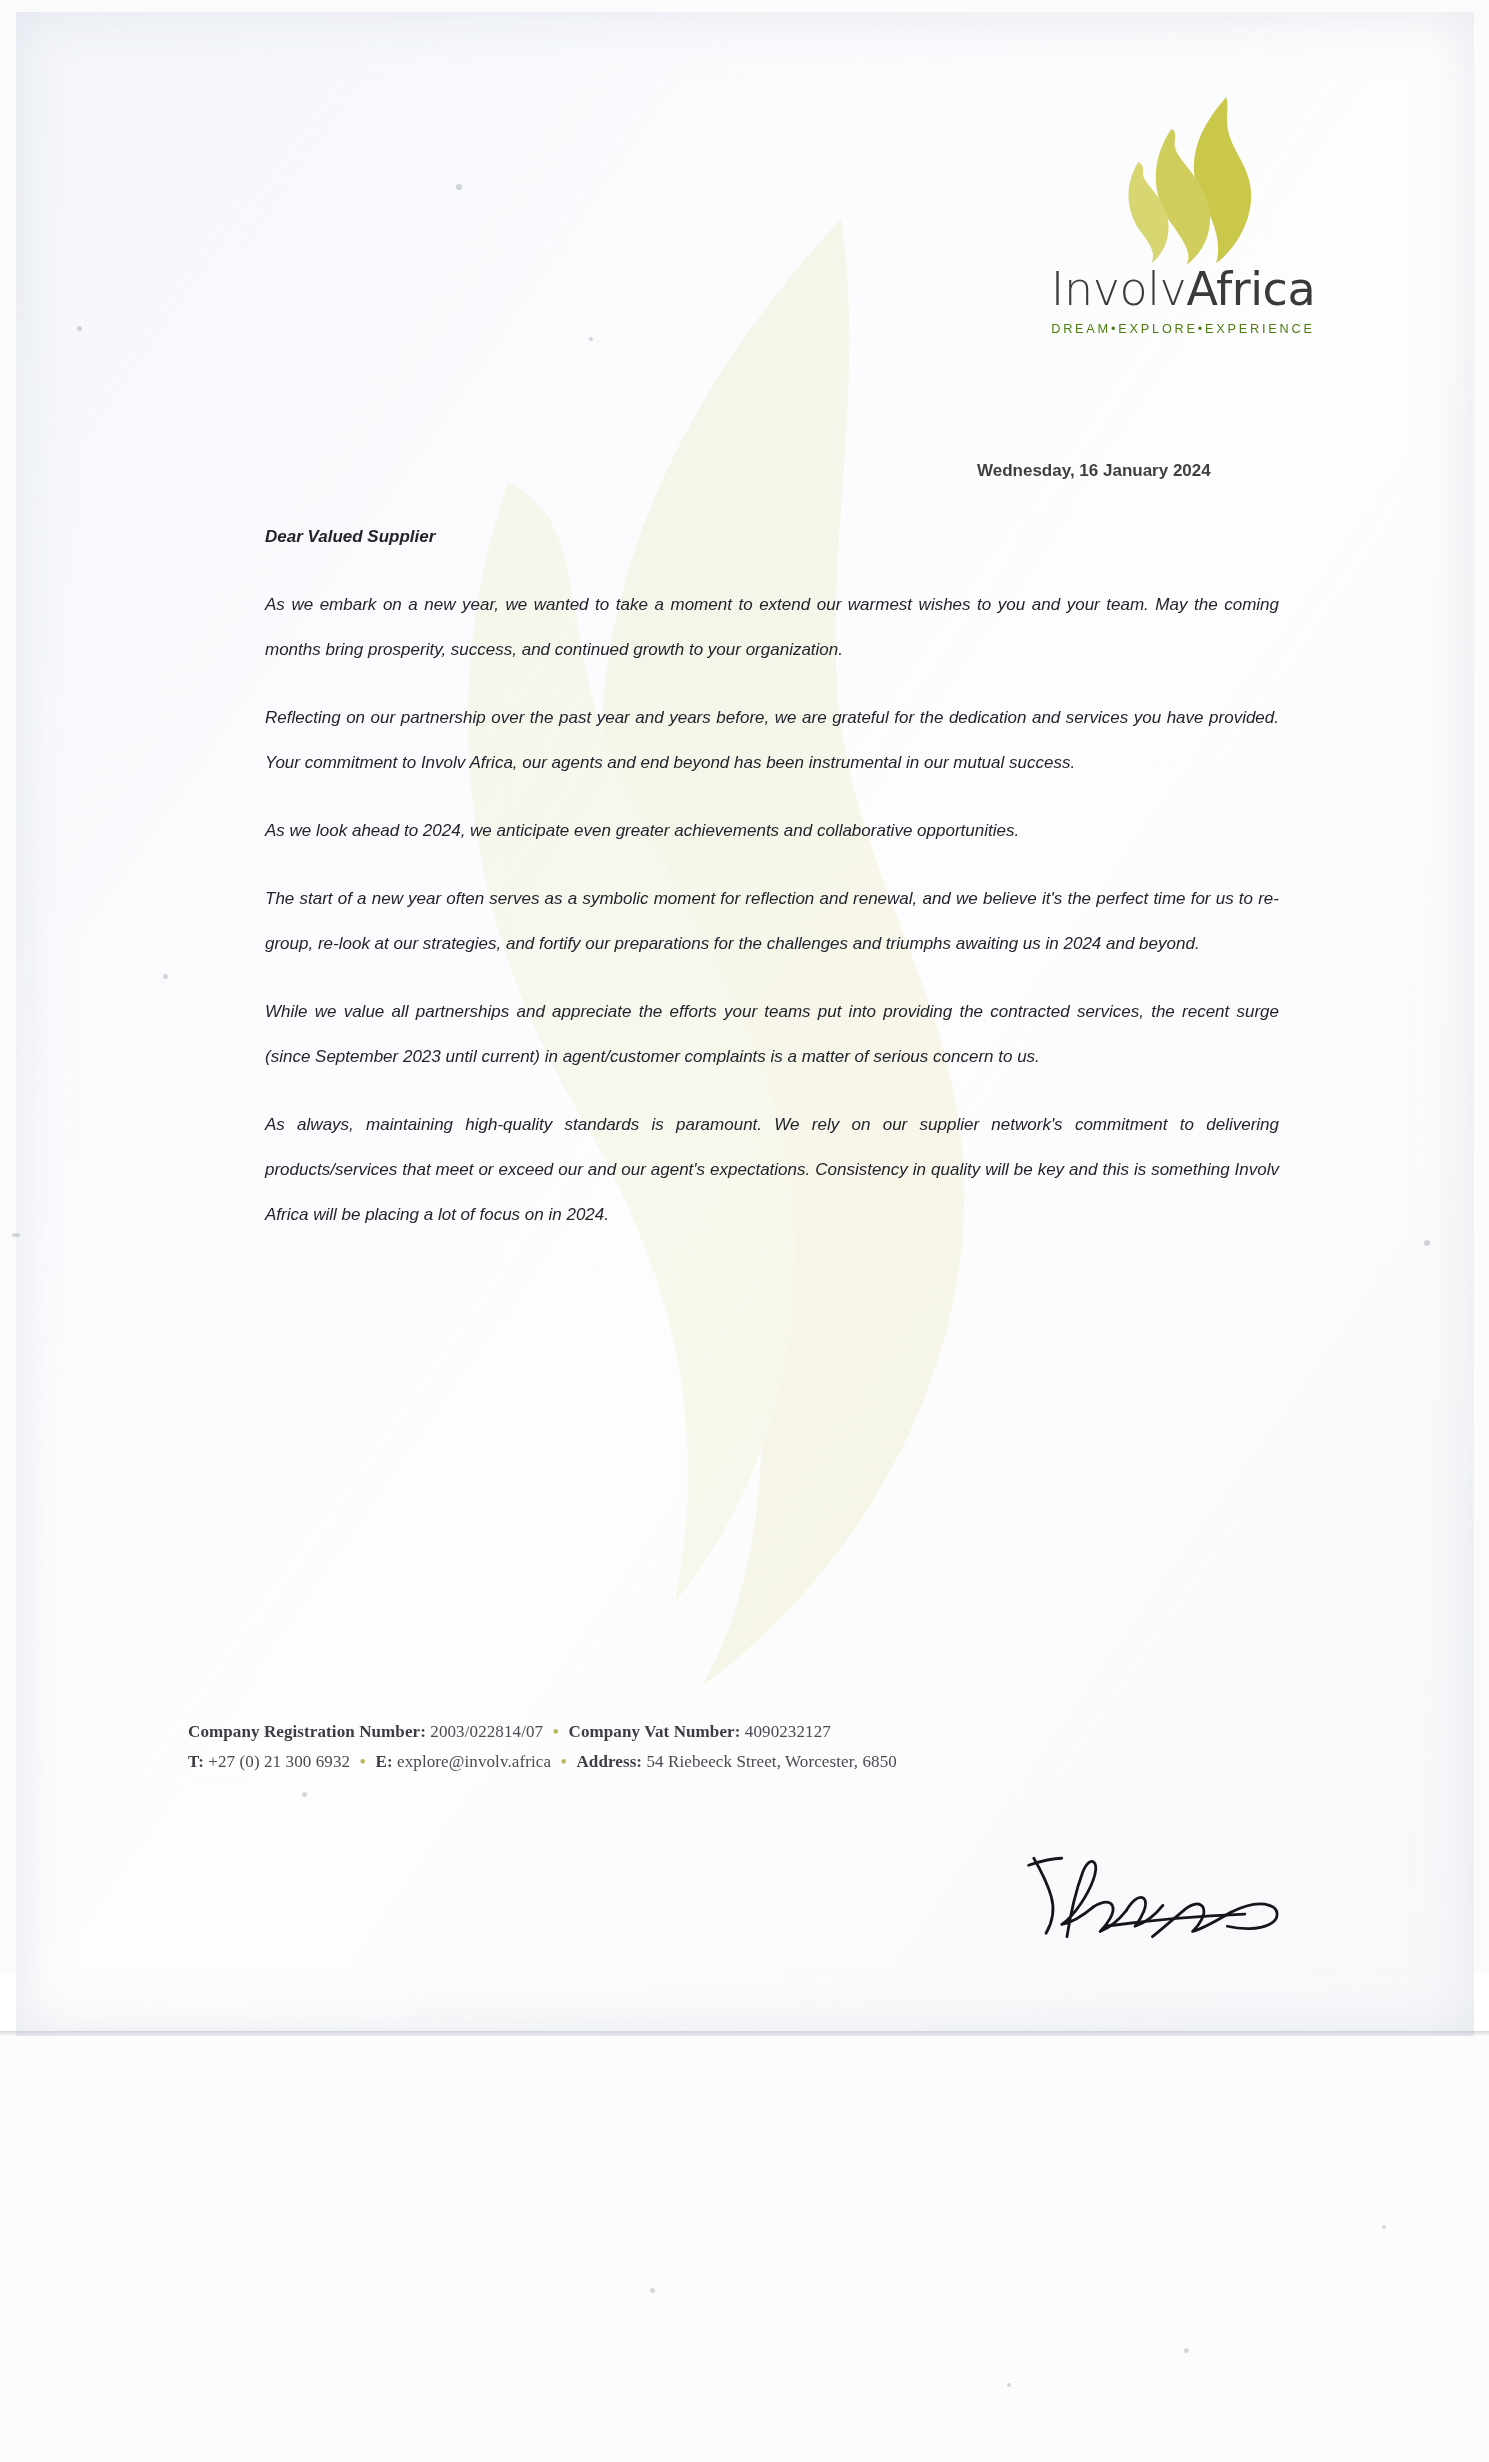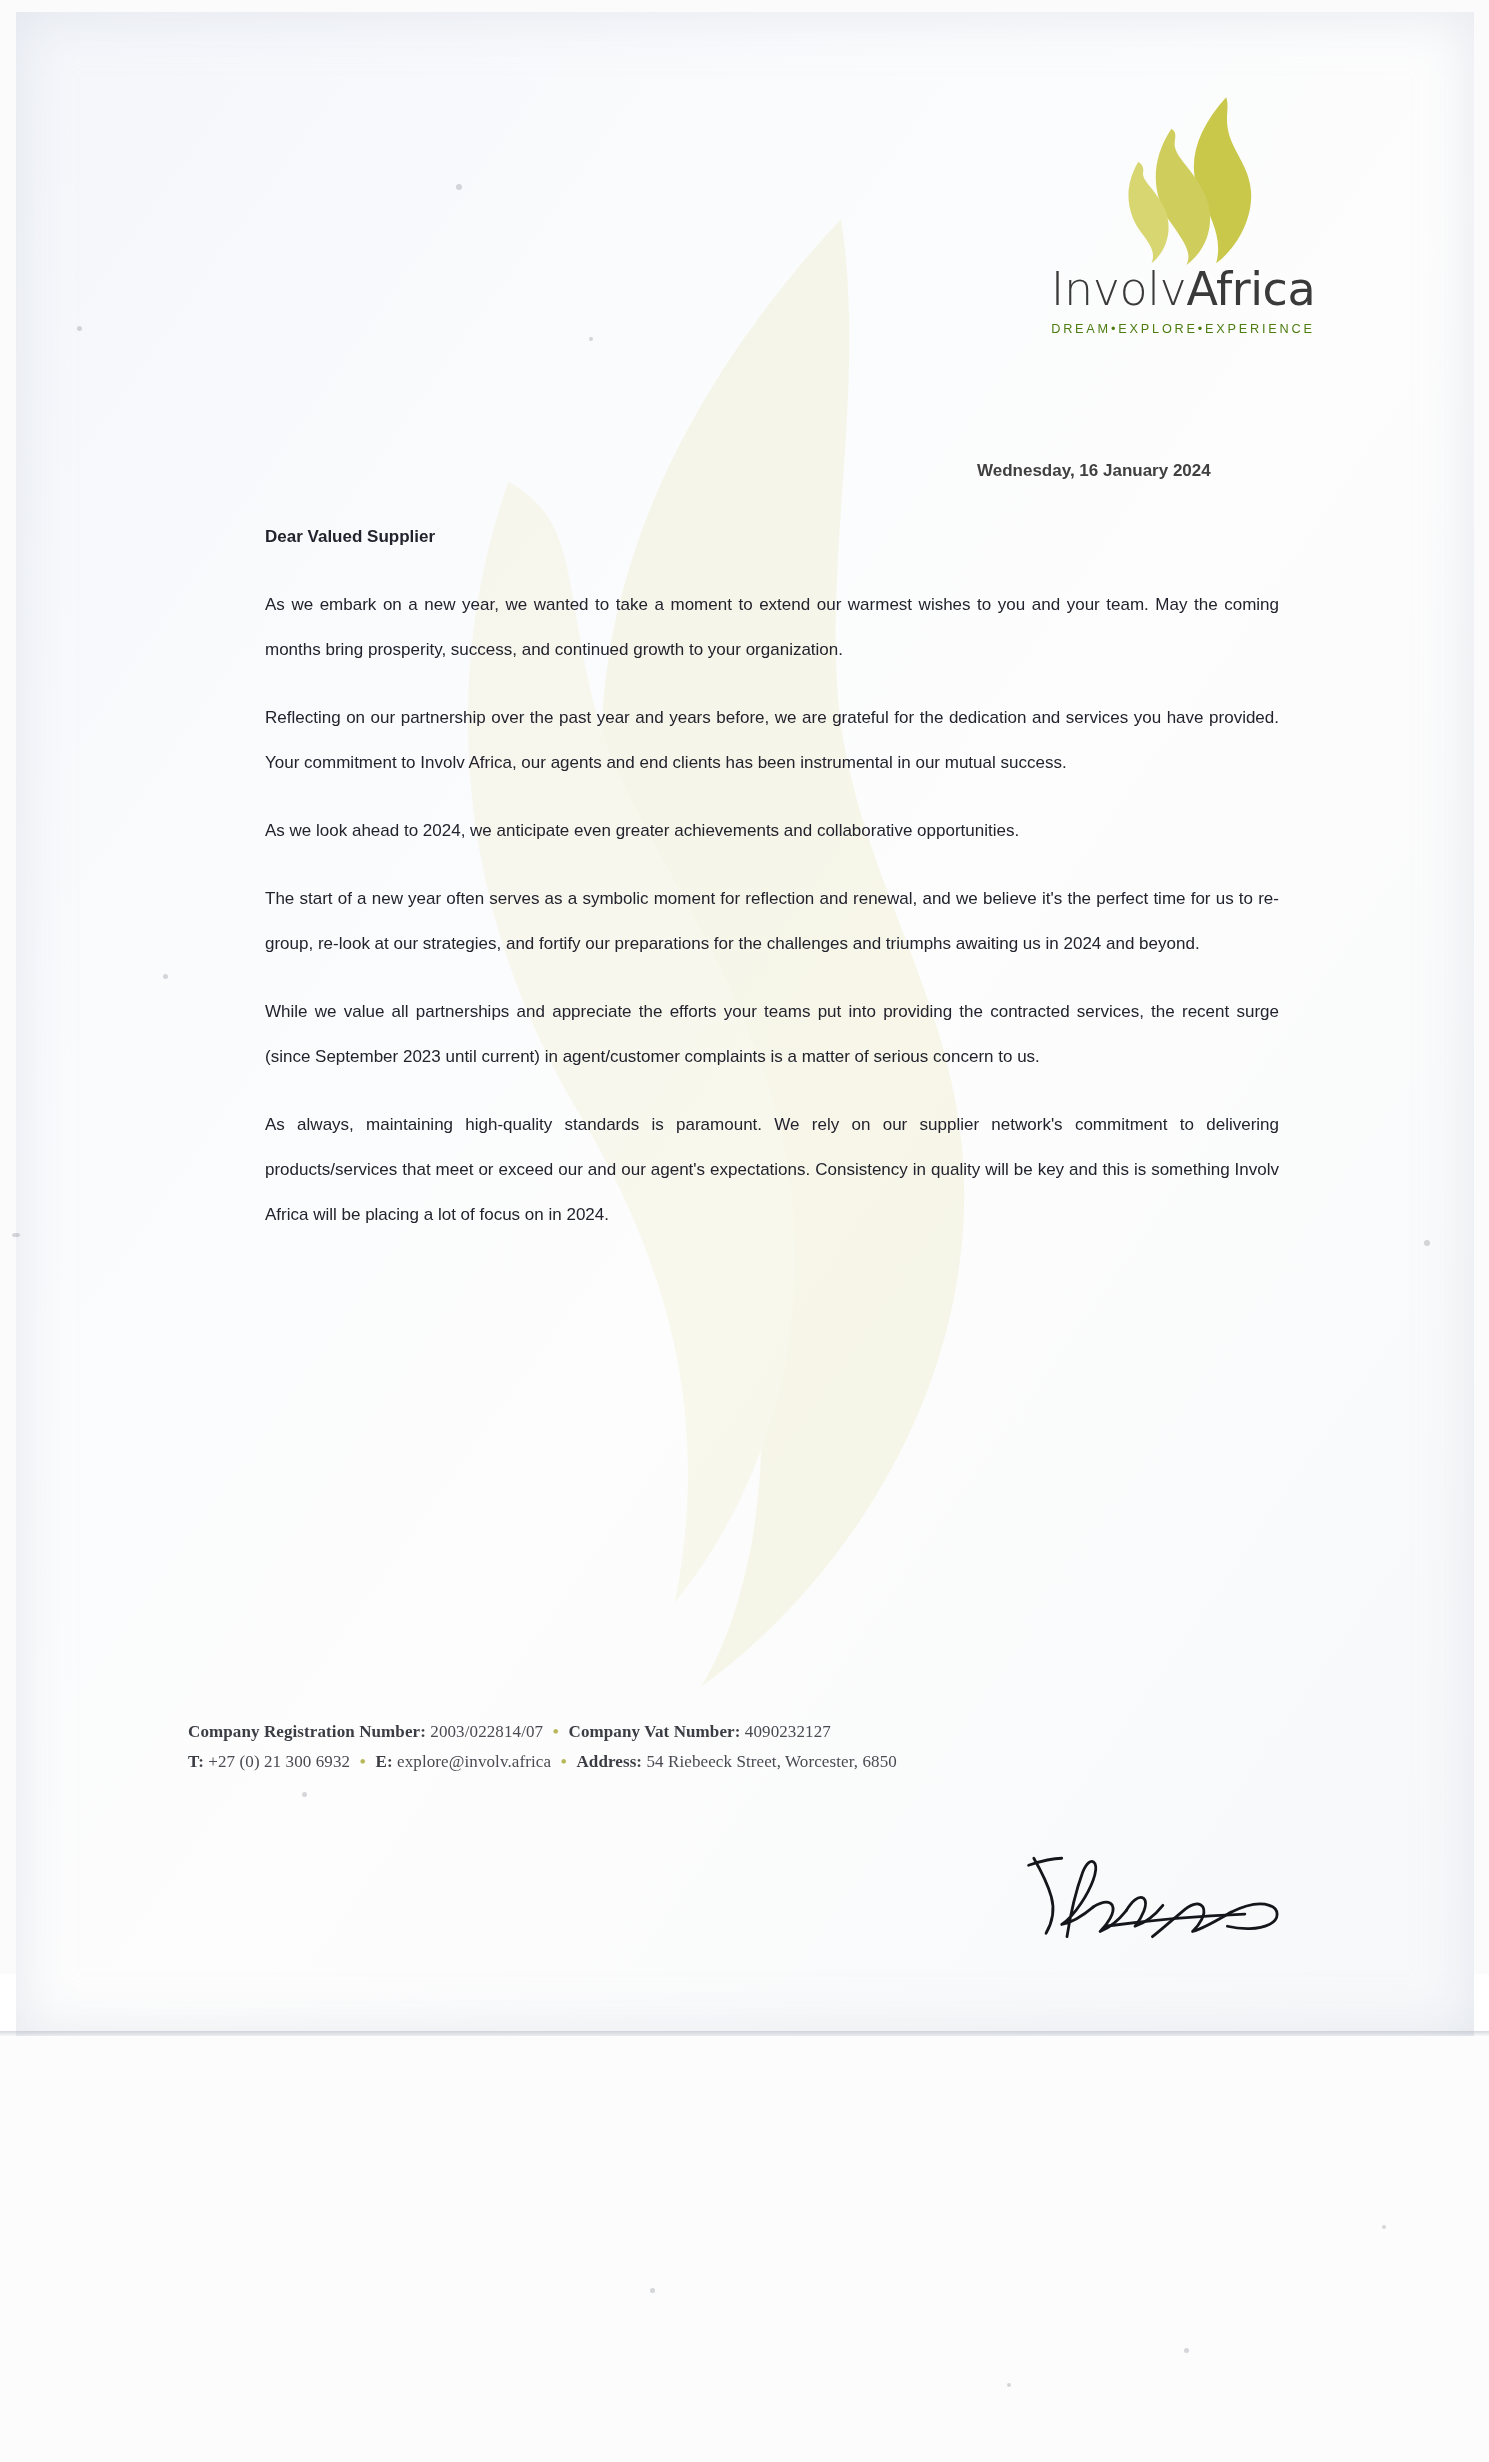--- a/index.html
+++ b/index.html
@@ -114,20 +114,21 @@
     font-family: "Liberation Sans", sans-serif;
   }
   .salutation {
     font-weight: bold;
     font-size: 17px;
     margin: 0 0 7px 0;
   }
   .letter p {
     margin: 0 0 23px 0;
     text-align: justify;
+    font-style: italic;
   }
   .letter p.flush { text-align: left; }
 
   
   .footer {
     position: absolute;
     left: 188px;
     top: 1717px;
     width: 1174px;
     color: #4a4a52;
@@ -187,21 +188,21 @@
       <span class="light">Involv</span><span>Africa</span>
     </div>
     <div class="logo-tag">DREAM•EXPLORE•EXPERIENCE</div>
   </div>
 
   <div class="date">Wednesday, 16 January 2024</div>
 
   <div class="letter">
     <p class="salutation">Dear Valued Supplier</p>
     <p>As we embark on a new year, we wanted to take a moment to extend our warmest wishes to you and your team. May the coming months bring prosperity, success, and continued growth to your organization.</p>
-    <p>Reflecting on our partnership over the past year and years before, we are grateful for the dedication and services you have provided. Your commitment to Involv Africa, our agents and end clients has been instrumental in our mutual success.</p>
+    <p>Reflecting on our partnership over the past year and years before, we are grateful for the dedication and services you have provided. Your commitment to Involv Africa, our agents and end beyond has been instrumental in our mutual success.</p>
     <p class="flush">As we look ahead to 2024, we anticipate even greater achievements and collaborative opportunities.</p>
     <p>The start of a new year often serves as a symbolic moment for reflection and renewal, and we believe it's the perfect time for us to re-group, re-look at our strategies, and fortify our preparations for the challenges and triumphs awaiting us in 2024 and beyond.</p>
     <p>While we value all partnerships and appreciate the efforts your teams put into providing the contracted services, the recent surge (since September 2023 until current) in agent/customer complaints is a matter of serious concern to us.</p>
     <p>As always, maintaining high-quality standards is paramount. We rely on our supplier network's commitment to delivering products/services that meet or exceed our and our agent's expectations. Consistency in quality will be key and this is something Involv Africa will be placing a lot of focus on in 2024.</p>
   </div>
 
   <div class="footer">
     <div>
       <span class="b">Company Registration Number:</span>
       <span>2003/022814/07</span>

